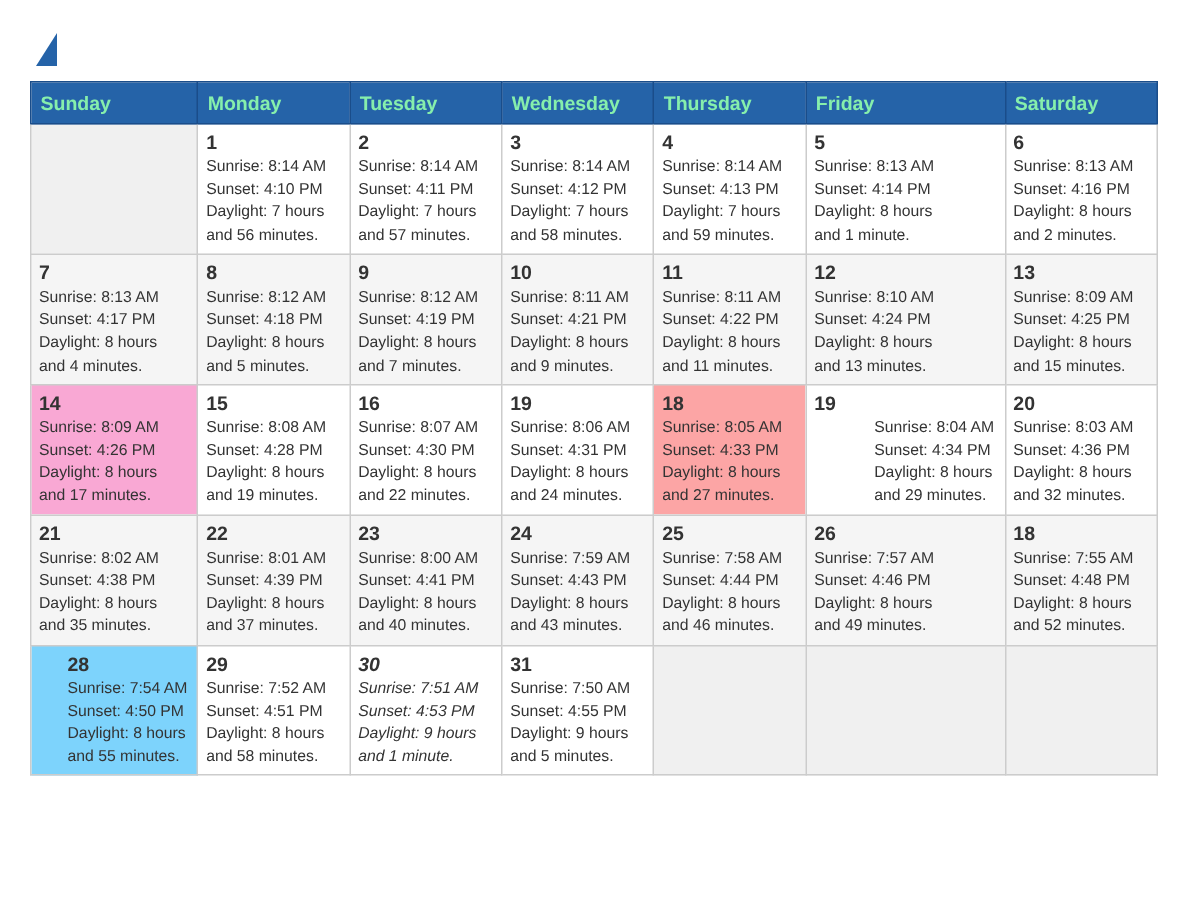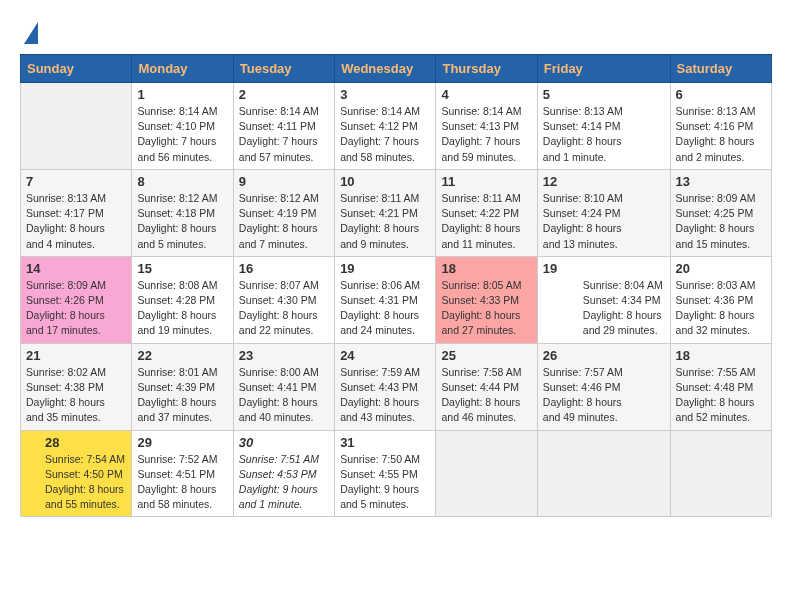--- a/index.html
+++ b/index.html
@@ -55,21 +55,21 @@
       font-size: 15px;
       color: #555;
     }
     .calendar-table {
       width: 100%;
       border-collapse: collapse;
       font-size: 11px;
     }
     .calendar-table thead tr th {
       background-color: #2563a8;
-      color: #fdba74;
+      color: #86efac;
       text-align: left;
       padding: 6px 6px;
       font-size: 13px;
       font-weight: bold;
       border: 1px solid #1a4d8a;
       margin-top: 21px;
     }
     .calendar-table tbody tr td {
       vertical-align: top;
       border: 1px solid #ccc;
@@ -322,21 +322,21 @@
         </td>
         <td style="background: rgb(245, 245, 245);">
           <span class="day-number">18</span>
           <div class="day-detail" style="white-space: pre-line;">Sunrise: 7:55 AM
 Sunset: 4:48 PM
 Daylight: 8 hours
 and 52 minutes.</div>
         </td>
       </tr>
       <tr>
-        <td style="background: #fde047; padding-left: 24px;">
+        <td style="background: #7dd3fc; padding-left: 24px;">
           <span class="day-number">28</span>
           <div class="day-detail" style="white-space: pre-line;">Sunrise: 7:54 AM
 Sunset: 4:50 PM
 Daylight: 8 hours
 and 55 minutes.</div>
         </td>
         <td style="background: rgb(255, 255, 255);">
           <span class="day-number">29</span>
           <div class="day-detail" style="white-space: pre-line;">Sunrise: 7:52 AM
 Sunset: 4:51 PM

